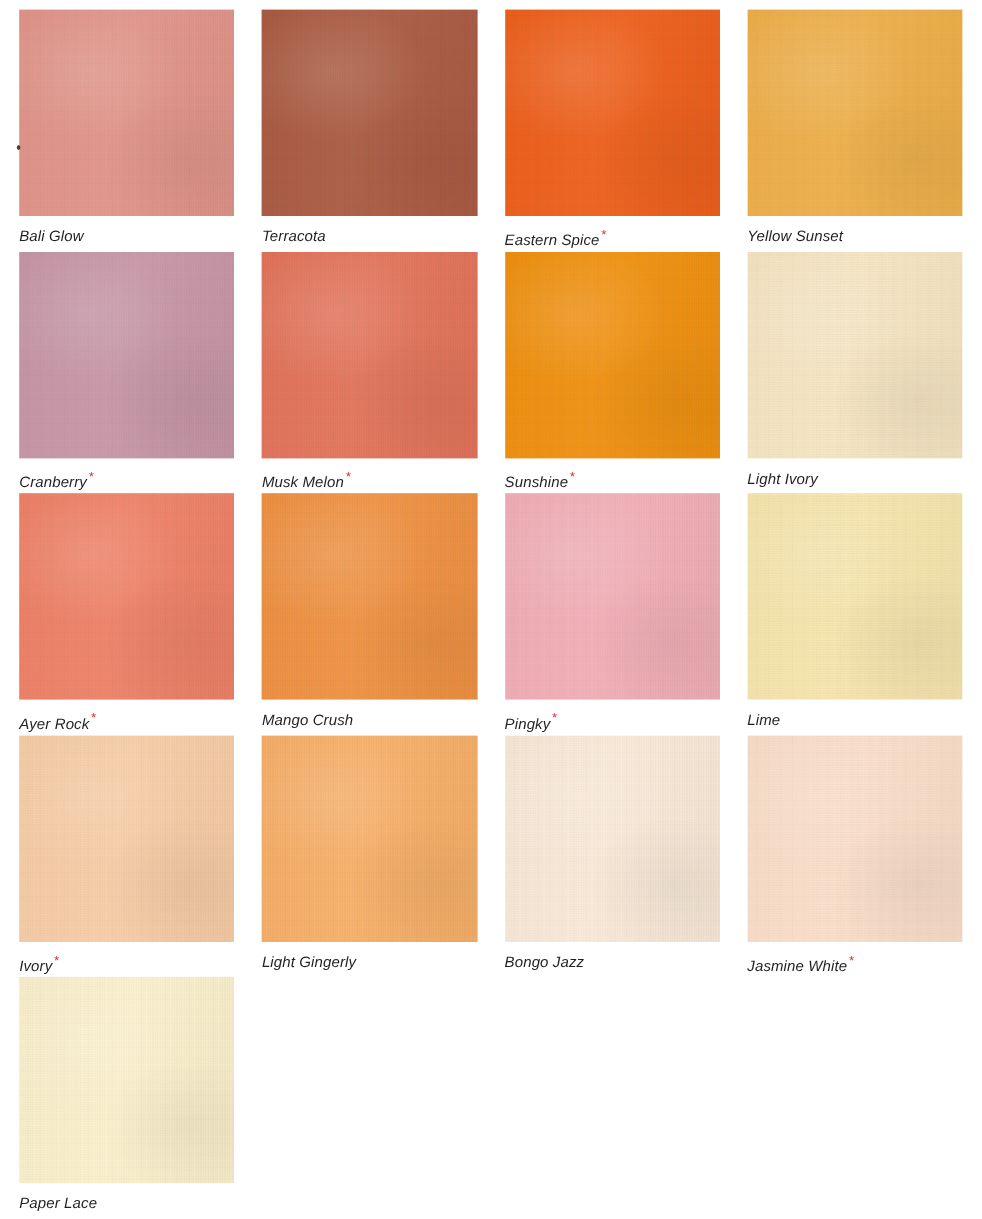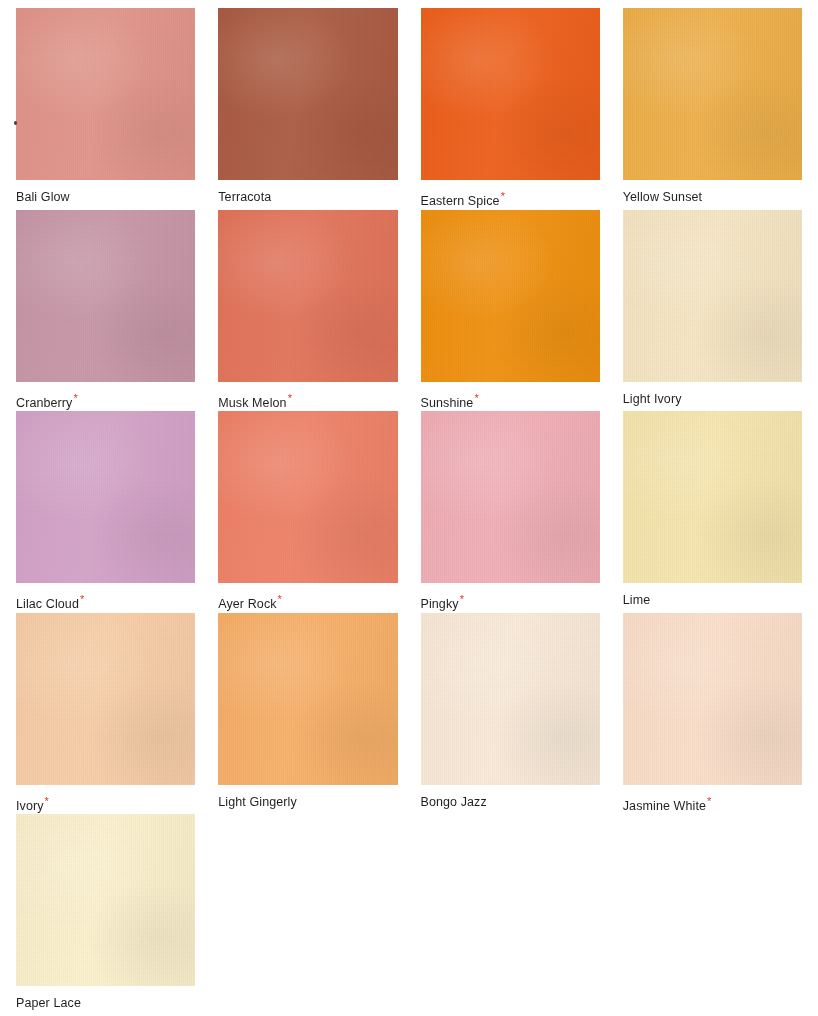--- a/index.html
+++ b/index.html
@@ -13,20 +13,21 @@
     font-family: "Liberation Sans", sans-serif;
     overflow: hidden;
   }
 
   #swatch-chart {
     position: relative;
     width: 818px;
     height: 884px;
     box-sizing: border-box;
     padding: 8px 32px 0 16px;
+    font-style: italic;
   }
 
   .swatch-grid {
     display: grid;
     grid-template-columns: repeat(4, 1fr);
     grid-template-rows: repeat(5, 1fr);
     column-gap: 23px;
     row-gap: 0px;
     width: 786px;
     height: 1008px;
@@ -138,26 +139,26 @@
       </div>
       <div class="swatch-cell">
         <div class="swatch-chip" style="background: rgb(241, 145, 15);"></div>
         <div class="swatch-label"><span>Sunshine</span><span class="swatch-star" style="color: rgb(227, 52, 42);">*</span></div>
       </div>
       <div class="swatch-cell">
         <div class="swatch-chip" style="background: rgb(246, 230, 195);"></div>
         <div class="swatch-label"><span>Light Ivory</span></div>
       </div>
       <div class="swatch-cell">
-        <div class="swatch-chip" style="background: rgb(213, 163, 200);"></div>
-        <div class="swatch-label"><span>Lilac Cloud</span><span class="swatch-star" style="color: rgb(227, 52, 42);">*</span></div>
+        <div class="swatch-chip" style="background: rgb(240, 130, 104);"></div>
+        <div class="swatch-label"><span>Ayer Rock</span><span class="swatch-star" style="color: rgb(227, 52, 42);">*</span></div>
       </div>
       <div class="swatch-cell">
-        <div class="swatch-chip" style="background: rgb(240, 130, 104);"></div>
-        <div class="swatch-label"><span>Ayer Rock</span><span class="swatch-star" style="color: rgb(227, 52, 42);">*</span></div>
+        <div class="swatch-chip" style="background: rgb(240, 146, 67);"></div>
+        <div class="swatch-label"><span>Mango Crush</span></div>
       </div>
       <div class="swatch-cell">
         <div class="swatch-chip" style="background: rgb(242, 175, 183);"></div>
         <div class="swatch-label"><span>Pingky</span><span class="swatch-star" style="color: rgb(227, 52, 42);">*</span></div>
       </div>
       <div class="swatch-cell">
         <div class="swatch-chip" style="background: rgb(247, 230, 174);"></div>
         <div class="swatch-label"><span>Lime</span></div>
       </div>
       <div class="swatch-cell">

